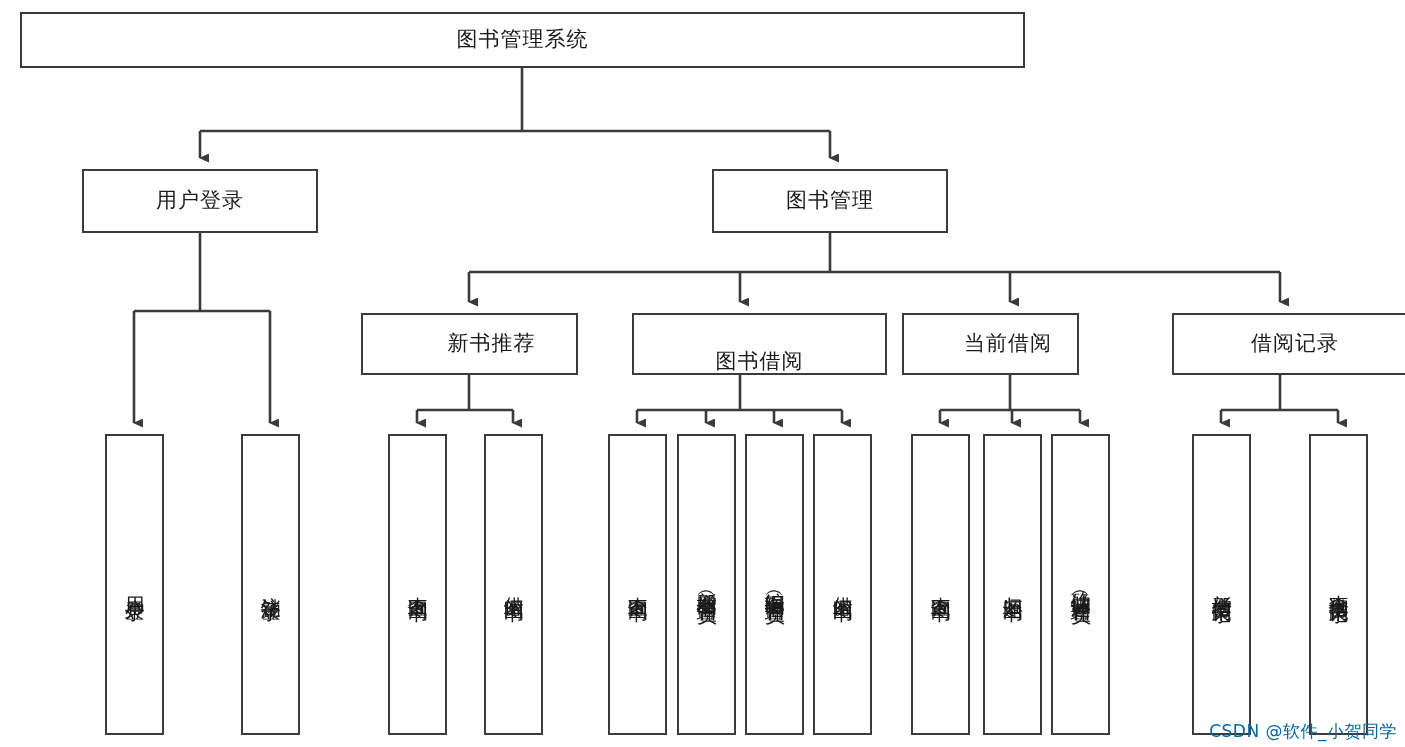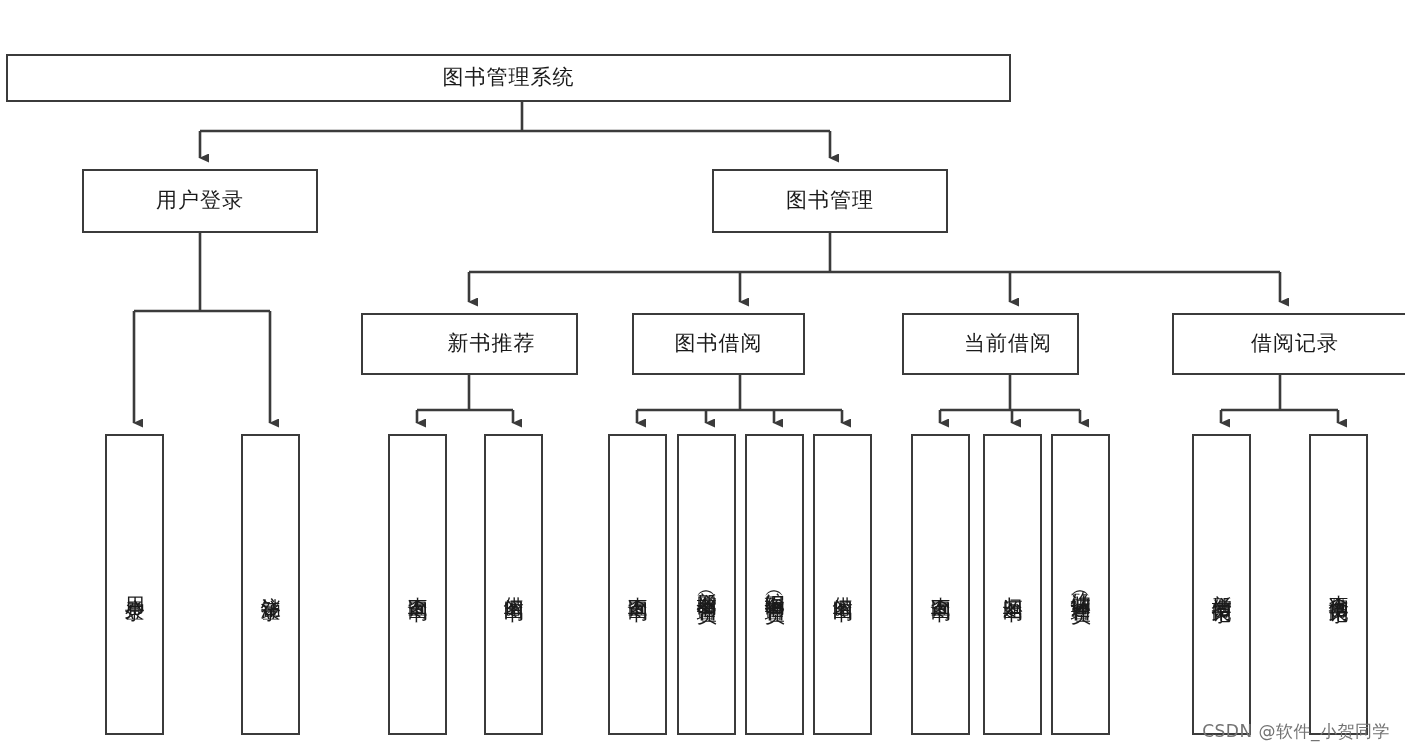--- a/index.html
+++ b/index.html
@@ -52,24 +52,24 @@
     writing-mode: vertical-rl;
     text-orientation: upright;
     font-size: 20px;
     color: #1a1a1a;
     line-height: 1.28;
     letter-spacing: 2px;
     white-space: nowrap;
   }
   .watermark {
     position: absolute;
-    right: 15px;
+    right: 8px;
     bottom: 4px;
     font-size: 17px;
-    color: #737373;
+    color: #0369a1;
     letter-spacing: 0.5px;
     white-space: nowrap;
   }
 </style>
 </head>
 <body>
 
 <div id="diagram-root">
 
   <svg class="connectors" viewBox="0 0 1405 747" xmlns="http://www.w3.org/2000/svg">
@@ -115,35 +115,35 @@
       <path d="M1012,410 L1012,423" marker-end="url(#arrowhead)"></path>
       <path d="M1080,410 L1080,423" marker-end="url(#arrowhead)"></path>
 
       <path d="M1280,375 L1280,410"></path>
       <path d="M1221,410 L1338,410"></path>
       <path d="M1221,410 L1221,423" marker-end="url(#arrowhead)"></path>
       <path d="M1338,410 L1338,423" marker-end="url(#arrowhead)"></path>
     </g>
   </svg>
 
-  <div class="node node-h" style="left:6px; top:12px; width:1005px; height:48px;margin-top:42px;">
+  <div class="node node-h" style="left:20px; top:12px; width:1005px; height:56px;">
     <span class="node-label">图书管理系统</span>
   </div>
 
   <div class="node node-h" style="left:82px; top:169px; width:236px; height:64px;">
     <span class="node-label">用户登录</span>
   </div>
   <div class="node node-h" style="left:712px; top:169px; width:236px; height:64px;">
     <span class="node-label">图书管理</span>
   </div>
 
   <div class="node node-h" style="left:361px; top:313px; width:217px; height:62px;padding-left:44px;">
     <span class="node-label">新书推荐</span>
   </div>
-  <div class="node node-h" style="left:632px; top:313px; width:173px; height:62px;">
+  <div class="node node-h" style="left:632px; top:313px; width:255px; height:62px;align-items:flex-end;">
     <span class="node-label">图书借阅</span>
   </div>
   <div class="node node-h" style="left:902px; top:313px; width:177px; height:62px;padding-left:35px;">
     <span class="node-label">当前借阅</span>
   </div>
   <div class="node node-h" style="left:1172px; top:313px; width:246px; height:62px;">
     <span class="node-label">借阅记录</span>
   </div>
 
   <div class="node node-v" style="left:105px; top:434px; width:59px; height:301px;">

